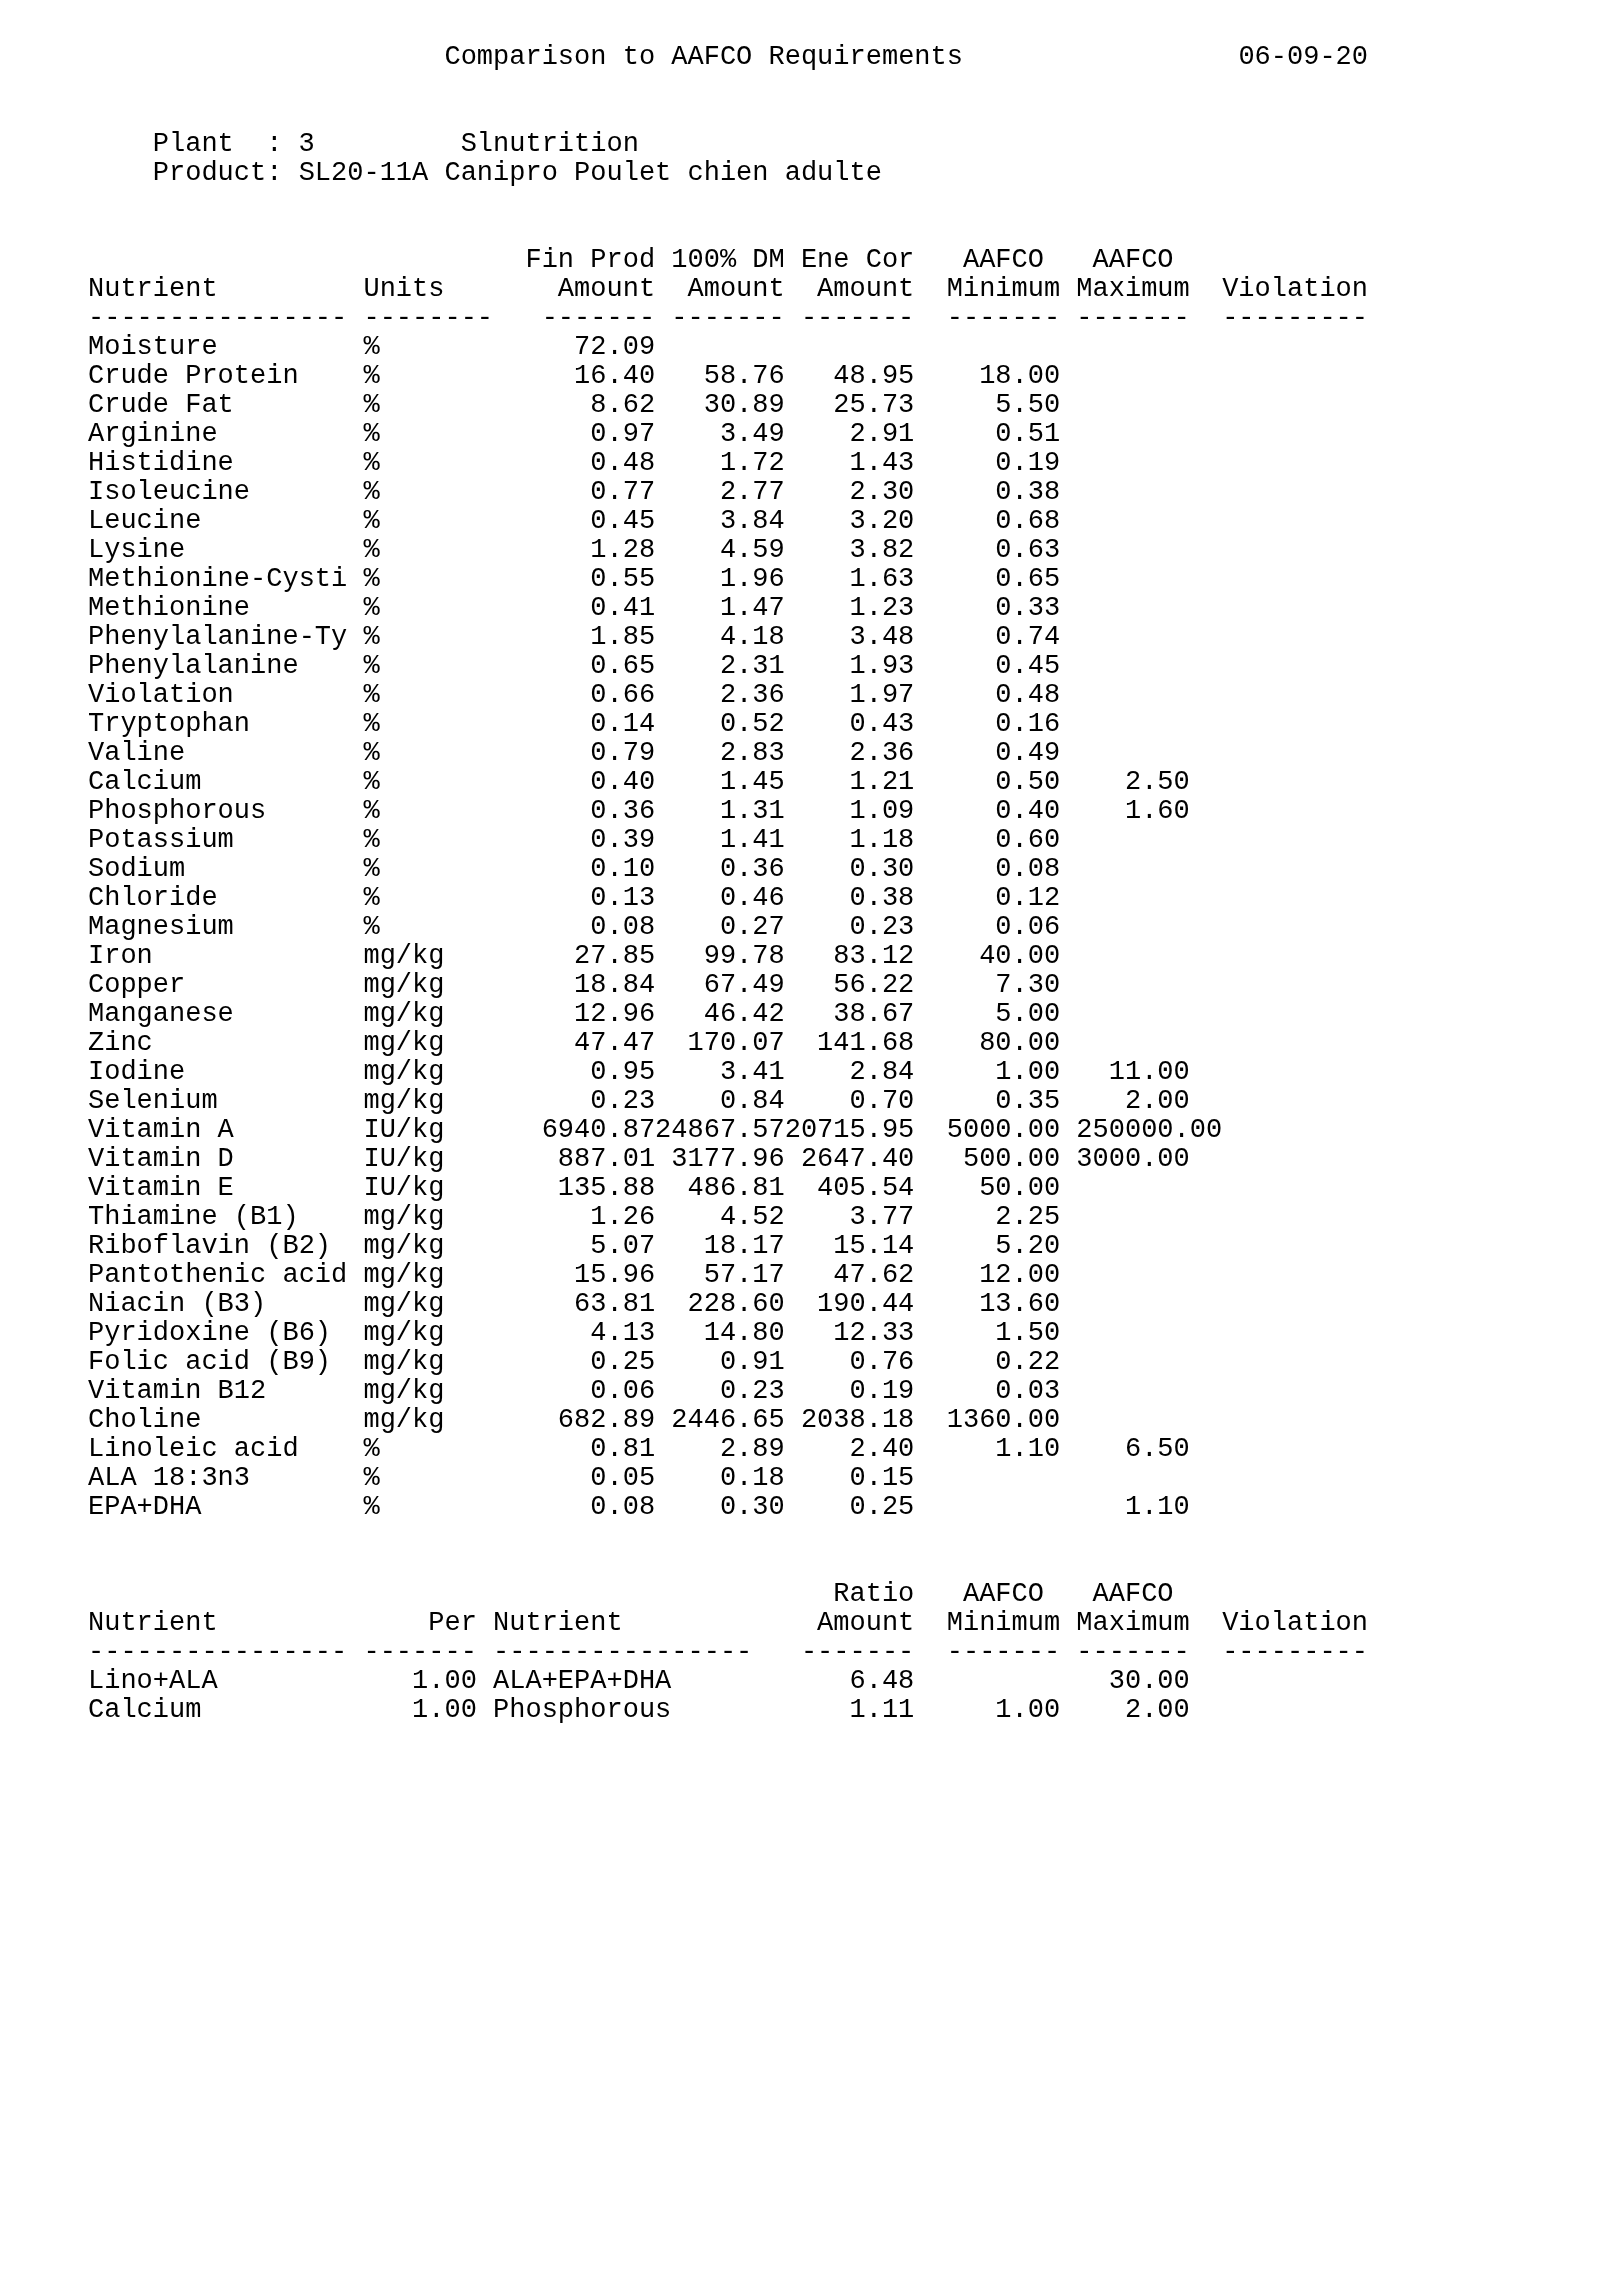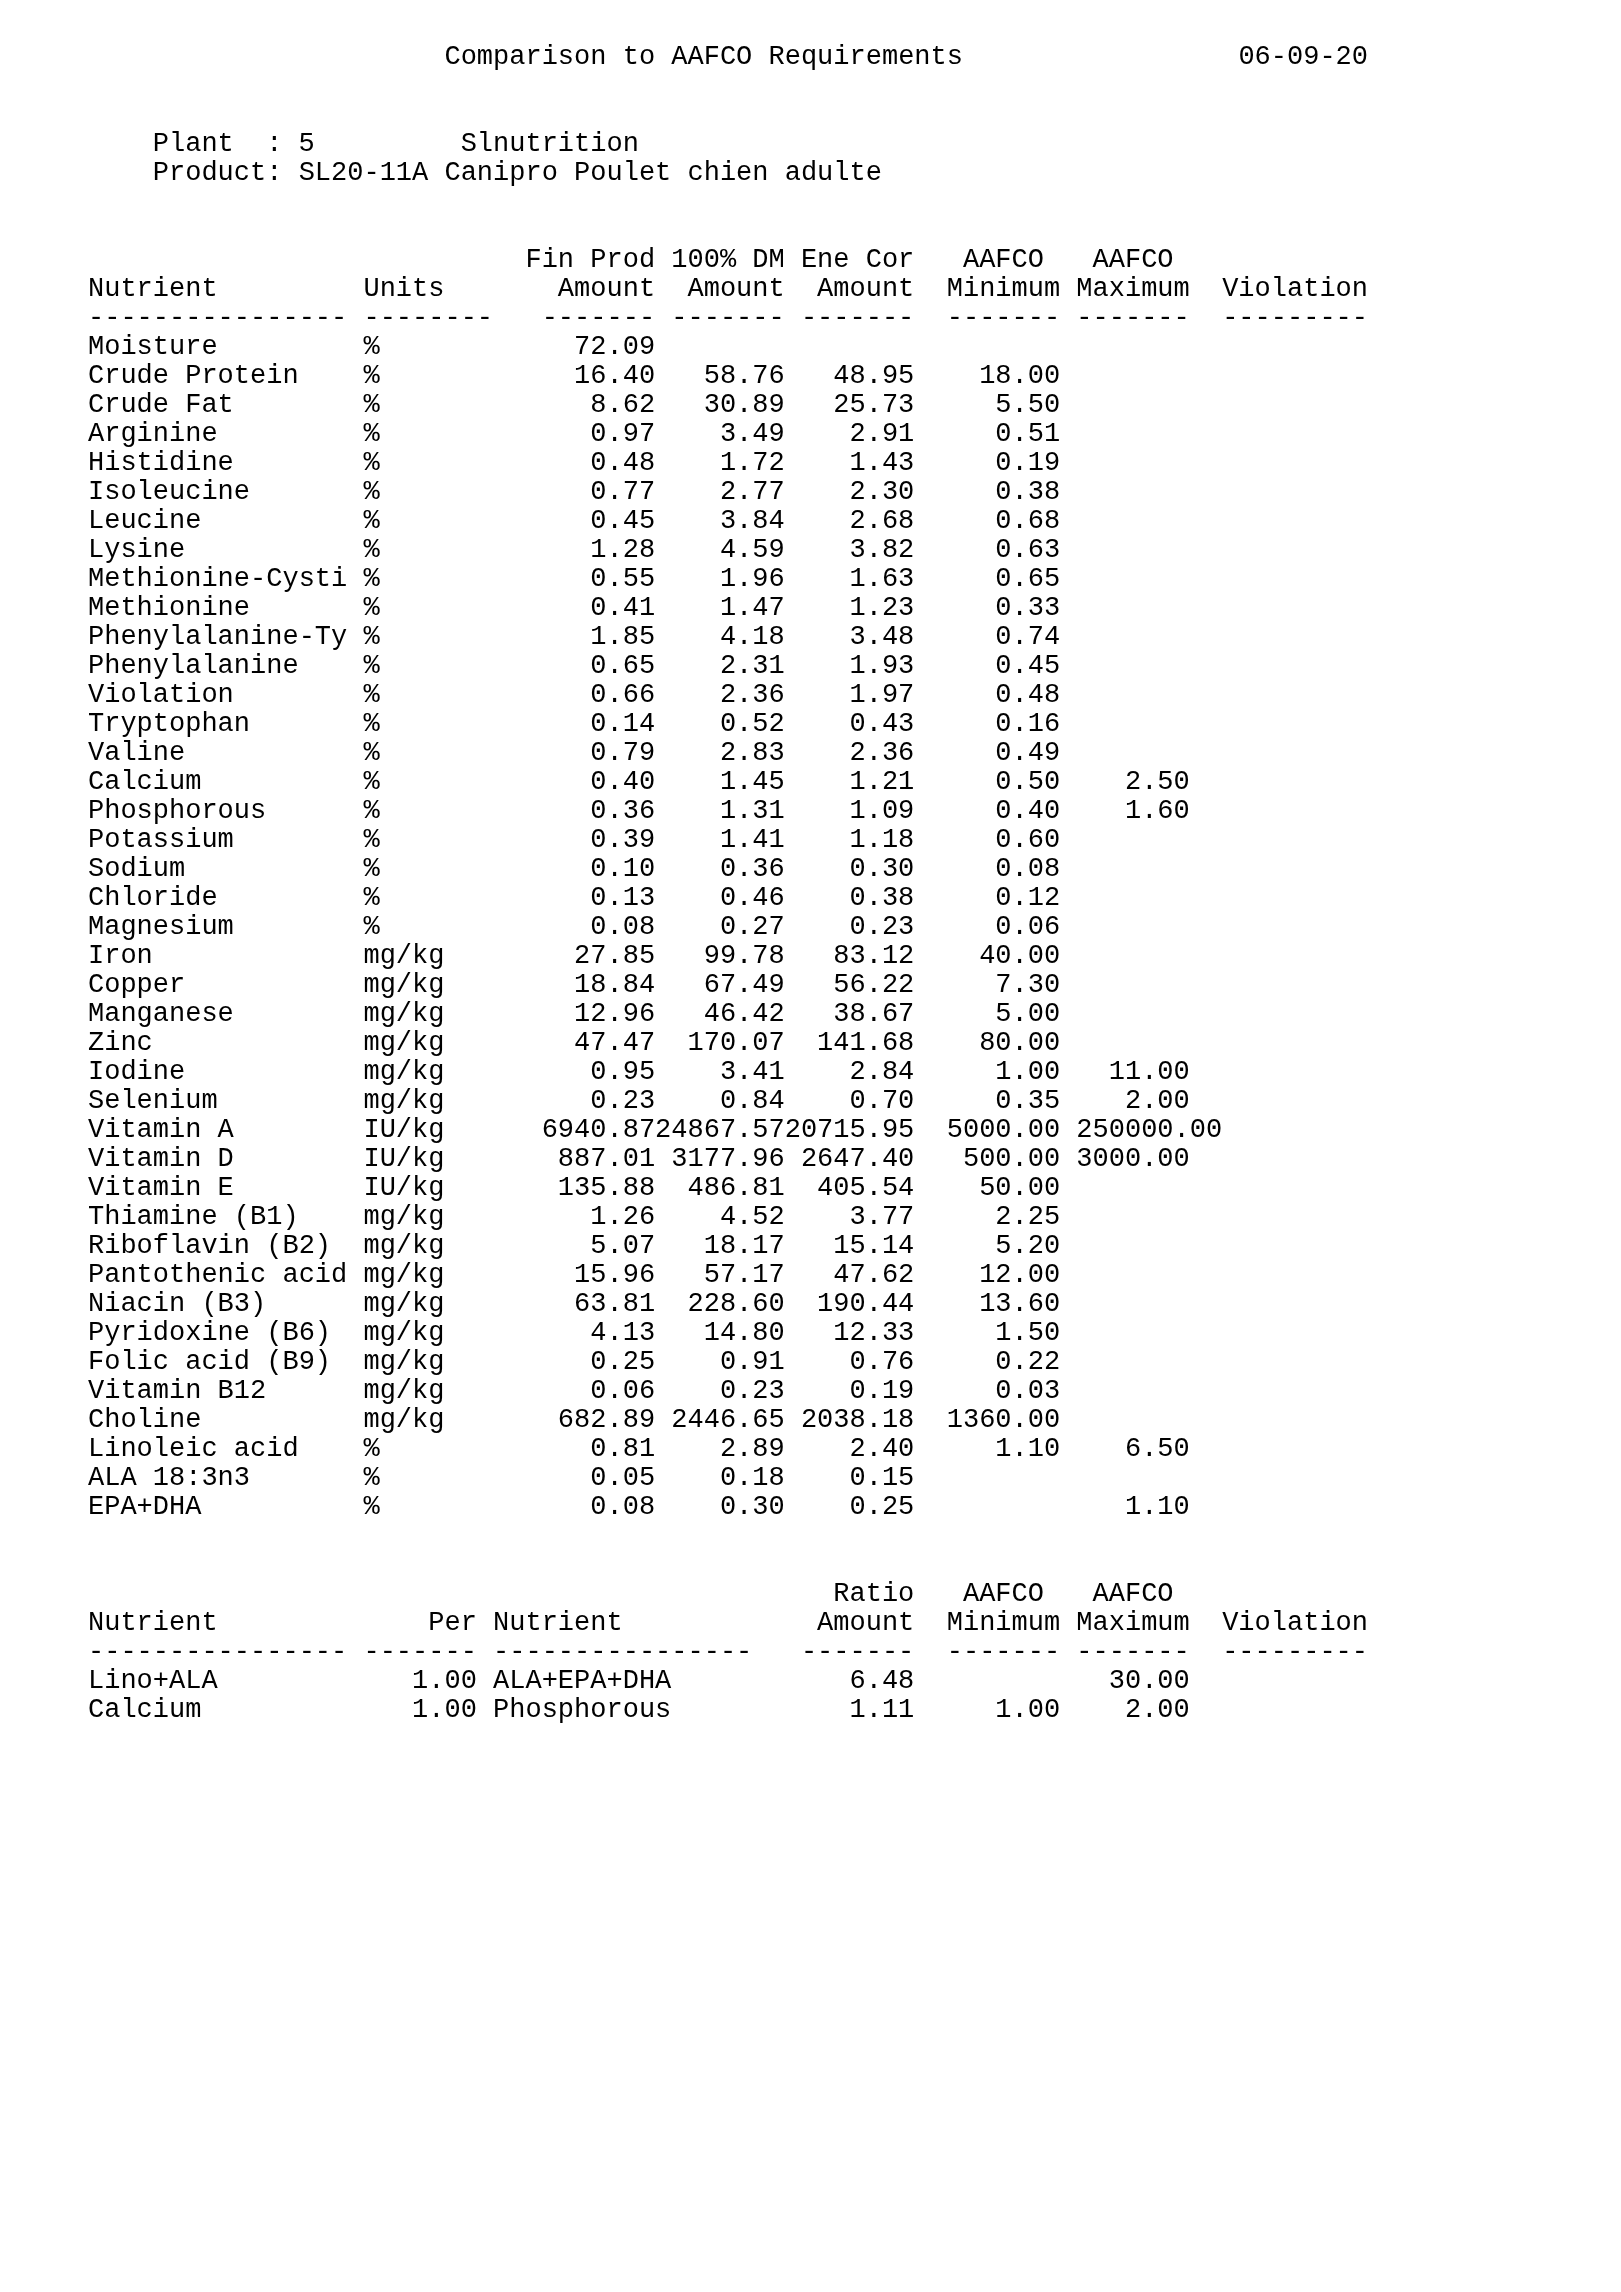--- a/index.html
+++ b/index.html
@@ -20,41 +20,41 @@
 
 <div id="report">
 
   <div class="ln">
     <span class="at" style="--c:22">Comparison to AAFCO Requirements</span>
     <span class="at" style="--c:71">06-09-20</span>
   </div>
   <div class="ln"></div>
   <div class="ln"></div>
   <div class="ln">
-    <span class="at" style="--c:4">Plant  : 5</span>
+    <span class="at" style="--c:4">Plant  : 3</span>
     <span class="at" style="--c:23">Slnutrition</span>
   </div>
   <div class="ln">
     <span class="at" style="--c:4">Product:</span>
     <span class="at" style="--c:13">SL20-11A Canipro Poulet chien adulte</span>
   </div>
   <div class="ln"></div>
   <div class="ln"></div>
 
   <div id="main-table">
       <div class="ln"><span class="at" style="--c: 25;">  Fin Prod</span><span class="at" style="--c: 35;"> 100% DM</span><span class="at" style="--c: 43;"> Ene Cor</span><span class="at" style="--c: 51;">   AAFCO</span><span class="at" style="--c: 61;"> AAFCO</span></div>
       <div class="ln"><span class="at" style="--c: 0;">Nutrient</span><span class="at" style="--c: 17;">Units</span><span class="at" style="--c: 25;">    Amount</span><span class="at" style="--c: 35;">  Amount</span><span class="at" style="--c: 43;">  Amount</span><span class="at" style="--c: 51;">  Minimum</span><span class="at" style="--c: 61;">Maximum</span><span class="at" style="--c: 70;">Violation</span></div>
       <div class="ln"><span class="at" style="--c: 0;">----------------</span><span class="at" style="--c: 17;">--------</span><span class="at" style="--c: 25;">   -------</span><span class="at" style="--c: 35;"> -------</span><span class="at" style="--c: 43;"> -------</span><span class="at" style="--c: 51;">  -------</span><span class="at" style="--c: 61;">-------</span><span class="at" style="--c: 70;">---------</span></div>
       <div class="ln"><span class="at" style="--c: 0;">Moisture</span><span class="at" style="--c: 17;">%</span><span class="at" style="--c: 25;">     72.09</span></div>
       <div class="ln"><span class="at" style="--c: 0;">Crude Protein</span><span class="at" style="--c: 17;">%</span><span class="at" style="--c: 25;">     16.40</span><span class="at" style="--c: 35;">   58.76</span><span class="at" style="--c: 43;">   48.95</span><span class="at" style="--c: 51;">    18.00</span></div>
       <div class="ln"><span class="at" style="--c: 0;">Crude Fat</span><span class="at" style="--c: 17;">%</span><span class="at" style="--c: 25;">      8.62</span><span class="at" style="--c: 35;">   30.89</span><span class="at" style="--c: 43;">   25.73</span><span class="at" style="--c: 51;">     5.50</span></div>
       <div class="ln"><span class="at" style="--c: 0;">Arginine</span><span class="at" style="--c: 17;">%</span><span class="at" style="--c: 25;">      0.97</span><span class="at" style="--c: 35;">    3.49</span><span class="at" style="--c: 43;">    2.91</span><span class="at" style="--c: 51;">     0.51</span></div>
       <div class="ln"><span class="at" style="--c: 0;">Histidine</span><span class="at" style="--c: 17;">%</span><span class="at" style="--c: 25;">      0.48</span><span class="at" style="--c: 35;">    1.72</span><span class="at" style="--c: 43;">    1.43</span><span class="at" style="--c: 51;">     0.19</span></div>
       <div class="ln"><span class="at" style="--c: 0;">Isoleucine</span><span class="at" style="--c: 17;">%</span><span class="at" style="--c: 25;">      0.77</span><span class="at" style="--c: 35;">    2.77</span><span class="at" style="--c: 43;">    2.30</span><span class="at" style="--c: 51;">     0.38</span></div>
-      <div class="ln"><span class="at" style="--c: 0;">Leucine</span><span class="at" style="--c: 17;">%</span><span class="at" style="--c: 25;">      0.45</span><span class="at" style="--c: 35;">    3.84</span><span class="at" style="--c: 43;">    2.68</span><span class="at" style="--c: 51;">     0.68</span></div>
+      <div class="ln"><span class="at" style="--c: 0;">Leucine</span><span class="at" style="--c: 17;">%</span><span class="at" style="--c: 25;">      0.45</span><span class="at" style="--c: 35;">    3.84</span><span class="at" style="--c: 43;">    3.20</span><span class="at" style="--c: 51;">     0.68</span></div>
       <div class="ln"><span class="at" style="--c: 0;">Lysine</span><span class="at" style="--c: 17;">%</span><span class="at" style="--c: 25;">      1.28</span><span class="at" style="--c: 35;">    4.59</span><span class="at" style="--c: 43;">    3.82</span><span class="at" style="--c: 51;">     0.63</span></div>
       <div class="ln"><span class="at" style="--c: 0;">Methionine-Cysti</span><span class="at" style="--c: 17;">%</span><span class="at" style="--c: 25;">      0.55</span><span class="at" style="--c: 35;">    1.96</span><span class="at" style="--c: 43;">    1.63</span><span class="at" style="--c: 51;">     0.65</span></div>
       <div class="ln"><span class="at" style="--c: 0;">Methionine</span><span class="at" style="--c: 17;">%</span><span class="at" style="--c: 25;">      0.41</span><span class="at" style="--c: 35;">    1.47</span><span class="at" style="--c: 43;">    1.23</span><span class="at" style="--c: 51;">     0.33</span></div>
       <div class="ln"><span class="at" style="--c: 0;">Phenylalanine-Ty</span><span class="at" style="--c: 17;">%</span><span class="at" style="--c: 25;">      1.85</span><span class="at" style="--c: 35;">    4.18</span><span class="at" style="--c: 43;">    3.48</span><span class="at" style="--c: 51;">     0.74</span></div>
       <div class="ln"><span class="at" style="--c: 0;">Phenylalanine</span><span class="at" style="--c: 17;">%</span><span class="at" style="--c: 25;">      0.65</span><span class="at" style="--c: 35;">    2.31</span><span class="at" style="--c: 43;">    1.93</span><span class="at" style="--c: 51;">     0.45</span></div>
       <div class="ln"><span class="at" style="--c: 0;">Violation</span><span class="at" style="--c: 17;">%</span><span class="at" style="--c: 25;">      0.66</span><span class="at" style="--c: 35;">    2.36</span><span class="at" style="--c: 43;">    1.97</span><span class="at" style="--c: 51;">     0.48</span></div>
       <div class="ln"><span class="at" style="--c: 0;">Tryptophan</span><span class="at" style="--c: 17;">%</span><span class="at" style="--c: 25;">      0.14</span><span class="at" style="--c: 35;">    0.52</span><span class="at" style="--c: 43;">    0.43</span><span class="at" style="--c: 51;">     0.16</span></div>
       <div class="ln"><span class="at" style="--c: 0;">Valine</span><span class="at" style="--c: 17;">%</span><span class="at" style="--c: 25;">      0.79</span><span class="at" style="--c: 35;">    2.83</span><span class="at" style="--c: 43;">    2.36</span><span class="at" style="--c: 51;">     0.49</span></div>
       <div class="ln"><span class="at" style="--c: 0;">Calcium</span><span class="at" style="--c: 17;">%</span><span class="at" style="--c: 25;">      0.40</span><span class="at" style="--c: 35;">    1.45</span><span class="at" style="--c: 43;">    1.21</span><span class="at" style="--c: 51;">     0.50</span><span class="at" style="--c: 61;">   2.50</span></div>
       <div class="ln"><span class="at" style="--c: 0;">Phosphorous</span><span class="at" style="--c: 17;">%</span><span class="at" style="--c: 25;">      0.36</span><span class="at" style="--c: 35;">    1.31</span><span class="at" style="--c: 43;">    1.09</span><span class="at" style="--c: 51;">     0.40</span><span class="at" style="--c: 61;">   1.60</span></div>

